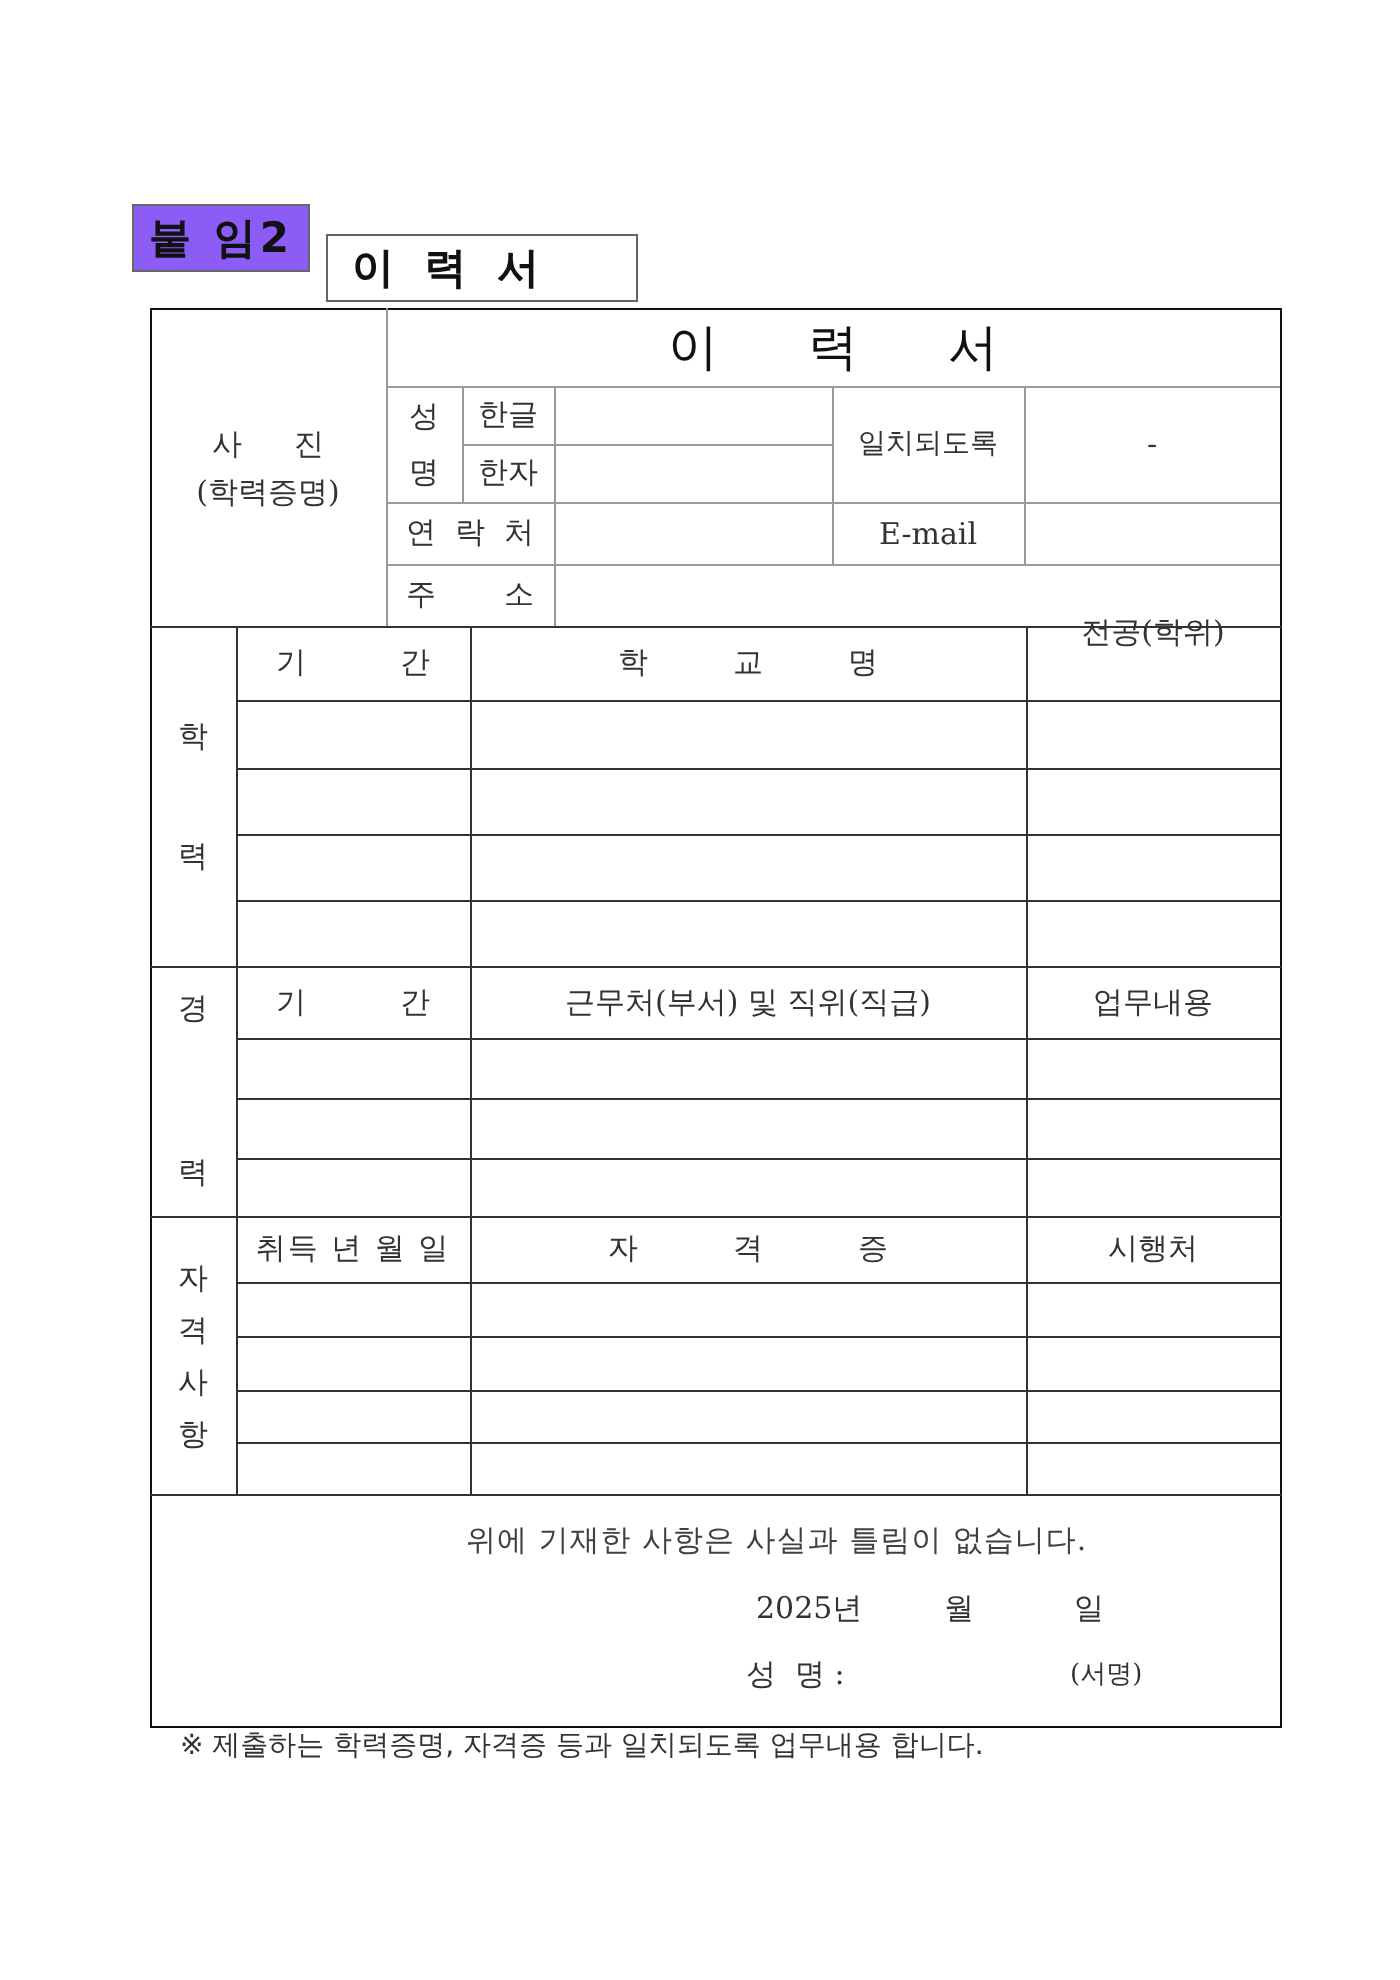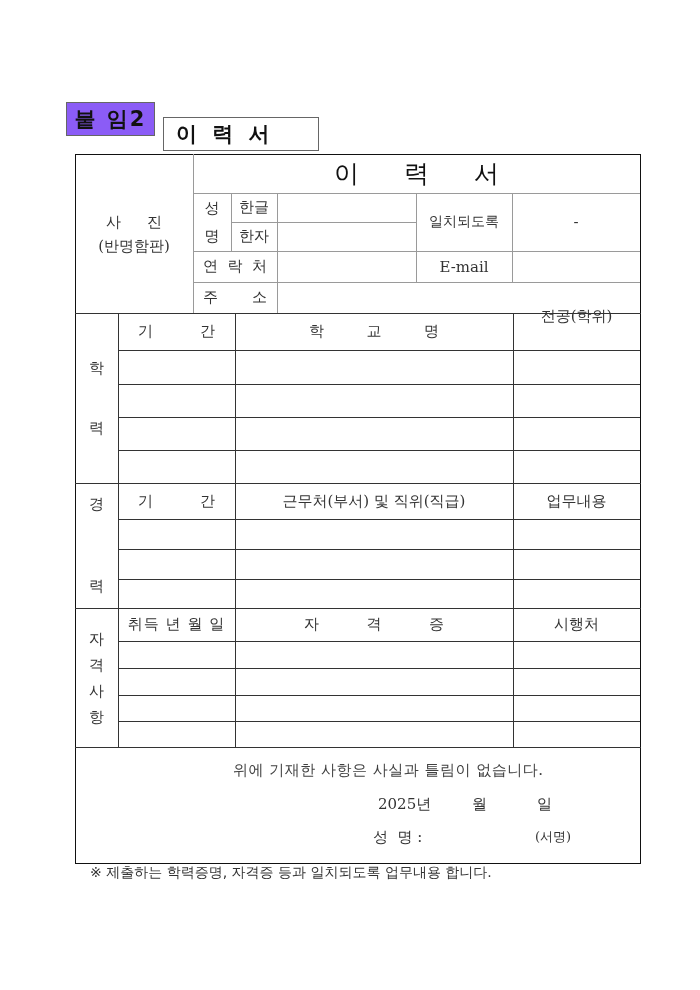--- a/index.html
+++ b/index.html
@@ -66,21 +66,21 @@
       <span>력</span>
       <span>서</span>
     </span>
   </div>
 
   <div class="cell vert" style="left:75px; top:154px; width:118px; height:159px; line-height:24px;">
     <span style="display:flex; width:56px; justify-content:space-between;">
       <span>사</span>
       <span>진</span>
     </span>
-    <span>(반명함판)</span>
+    <span>(학력증명)</span>
   </div>
 
   <div class="cell vert" style="left:193px; top:193px; width:38px; height:58px; line-height:28px;">
     <span>성</span>
     <span>명</span>
   </div>
   <div class="cell" style="left:231px; top:193px; width:46px; height:29px;">한글</div>
   <div class="cell" style="left:231px; top:222px; width:46px; height:29px;">한자</div>
   <div class="cell" style="left:277px; top:193px; width:139px; height:29px;"></div>
   <div class="cell" style="left:277px; top:222px; width:139px; height:29px;"></div>

